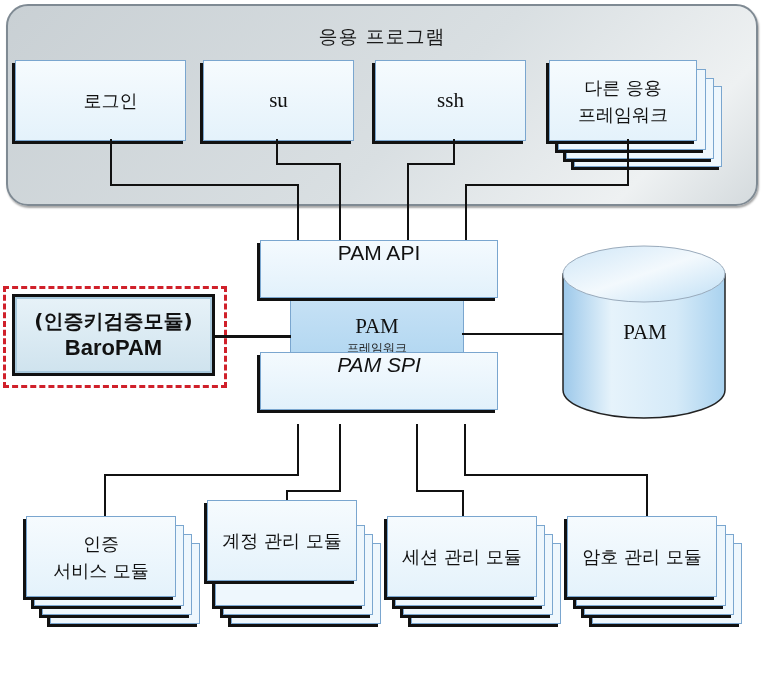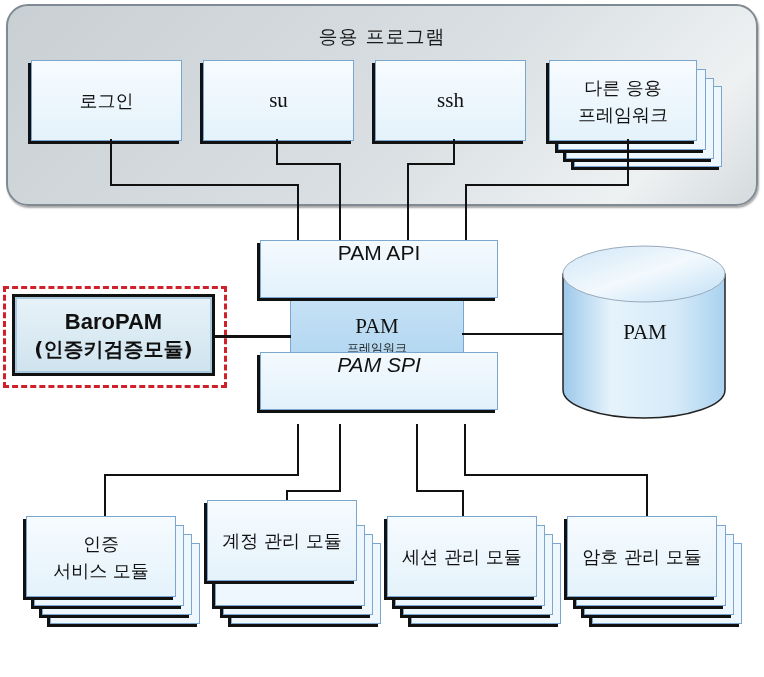--- a/index.html
+++ b/index.html
@@ -35,21 +35,21 @@
   .cyl { position:absolute; }
   .cyl-text { position:absolute; left:0; right:0; text-align:center; line-height:1.4; }
 </style>
 </head>
 <body>
 
 <div class="group" style="left:6px; top:4px; width:748px; height:198px;">
   <div class="group-title" style="top:18px;">응용 프로그램</div>
 </div>
 
-<div class="box" style="left:31px; top:60px; width:149px; height:79px;">
+<div class="box" style="left:15px; top:60px; width:149px; height:79px;padding-left:20px;">
   <span class="txt">로그인</span>
 </div>
 <div class="box" style="left:203px; top:60px; width:149px; height:79px;">
   <span class="txt latin">su</span>
 </div>
 <div class="box" style="left:375px; top:60px; width:149px; height:79px;">
   <span class="txt latin">ssh</span>
 </div>
 
 <div class="stack-layer" style="left:574px; top:86px; width:146px; height:79px;"></div>
@@ -82,22 +82,22 @@
 </div>
 <div class="api-box" style="left:260px; top:240px; width:236px; height:56px;">
   <span>PAM API</span>
 </div>
 <div class="api-box" style="left:260px; top:352px; width:236px; height:56px;font-style:italic;">
   <span>PAM SPI</span>
 </div>
 
 <div class="baro-outer" style="left: 3px; top: 286px; width: 218px; height: 96px; border-color: rgb(208, 32, 42);"></div>
 <div class="baro-box" style="left:12px; top:294px; width:197px; height:76px;">
+  <span>(인증키검증모듈)</span>
   <span style="font-family:'Liberation Sans', sans-serif; font-size:22px;">BaroPAM</span>
-  <span>(인증키검증모듈)</span>
 </div>
 <div class="wire" style="left:215px; top:335px; width:76px; height:3px;"></div>
 
 <div class="wire" style="left:462px; top:333px; width:102px; height:2px;"></div>
 <svg class="cyl" style="left:560px; top:240px;" width="170" height="190" viewBox="0 0 170 190">
   <defs>
     <linearGradient id="cylBody" x1="0" x2="1" y1="0" y2="0">
       <stop offset="0" stop-color="#9cc8ea"></stop>
       <stop offset="0.3" stop-color="#e6f3fb"></stop>
       <stop offset="0.7" stop-color="#d5eaf8"></stop>

